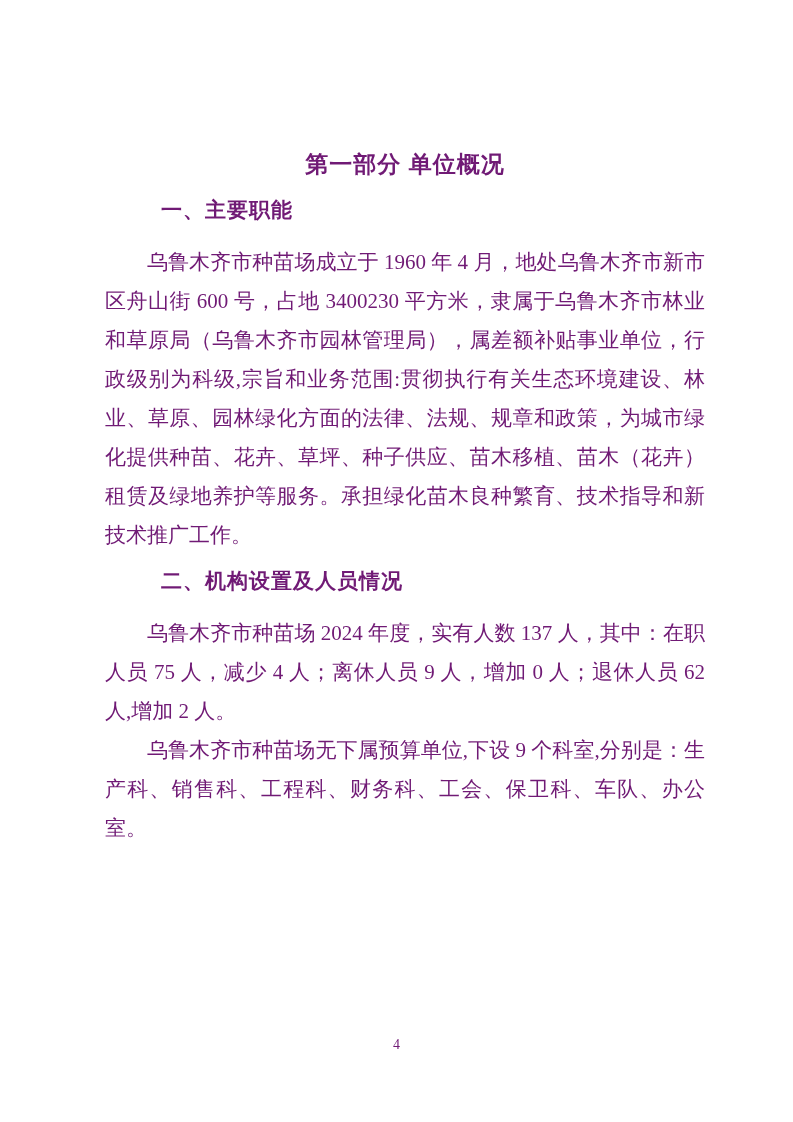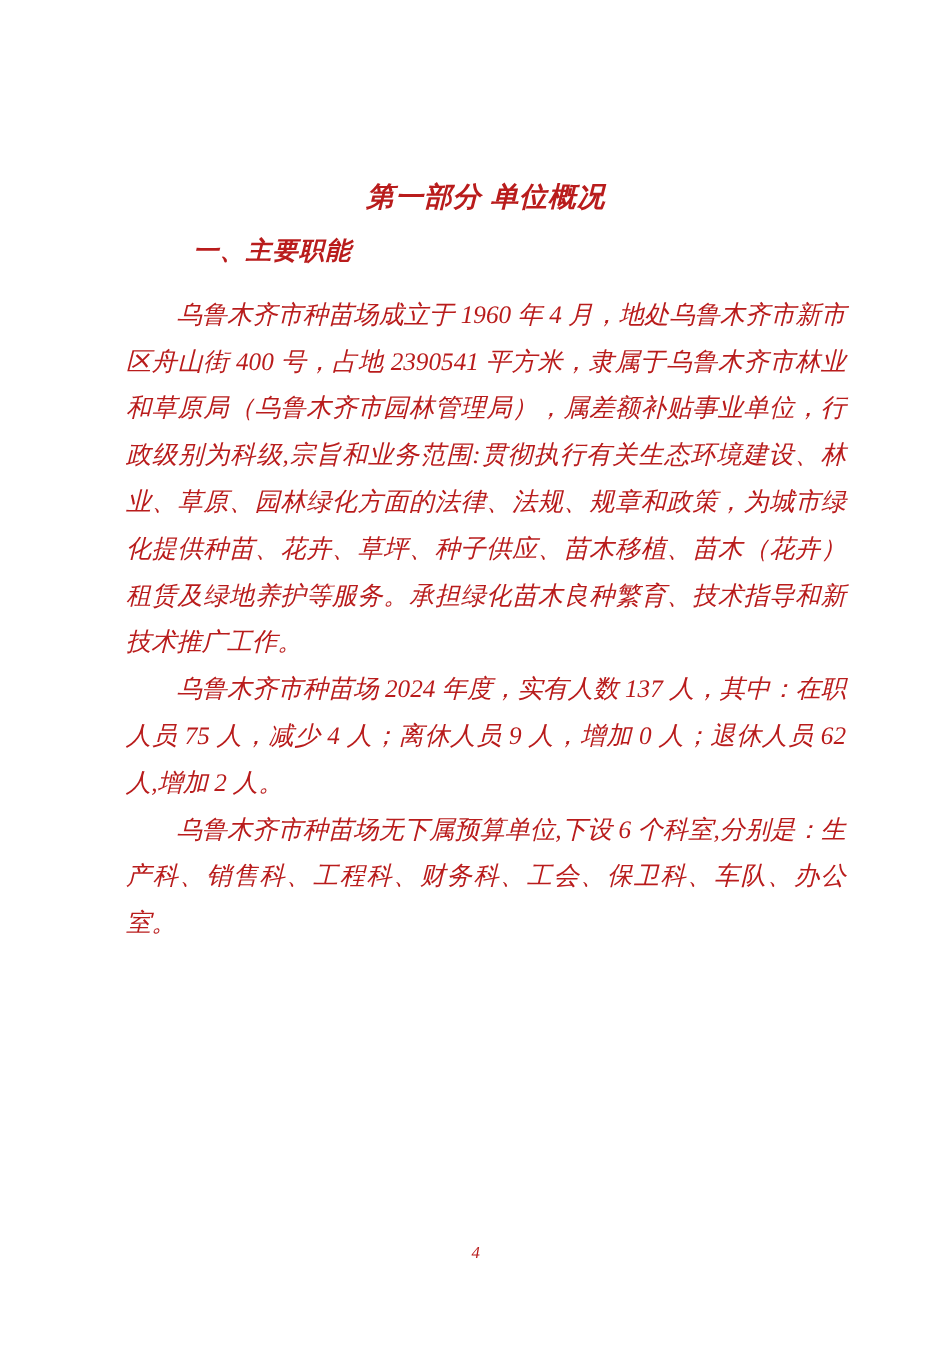--- a/index.html
+++ b/index.html
@@ -5,23 +5,22 @@
   html, body {
     margin: 0;
     padding: 0;
     background: #ffffff;
   }
   .page {
     position: relative;
     width: 793px;
     height: 1122px;
     background: #ffffff;
-    color: #b91c1c;
+    color: #701a75;
     overflow: hidden;
-    font-style: italic;
   }
   .content {
     position: absolute;
     left: 105px;
     top: 145px;
     width: 600px;
   }
   .title {
     margin: 0;
     font-family: "Liberation Sans", "DejaVu Sans", sans-serif;
@@ -62,22 +61,23 @@
 </style>
 </head>
 <body>
 
 <div class="page">
   <div class="content">
     <h1 class="title">第一部分 单位概况</h1>
 
     <h2 class="heading">一、主要职能</h2>
 
-    <p class="para">乌鲁木齐市种苗场成立于 1960 年 4 月，地处乌鲁木齐市新市区舟山街 400 号，占地 2390541 平方米，隶属于乌鲁木齐市林业和草原局（乌鲁木齐市园林管理局），属差额补贴事业单位，行政级别为科级,宗旨和业务范围:贯彻执行有关生态环境建设、林业、草原、园林绿化方面的法律、法规、规章和政策，为城市绿化提供种苗、花卉、草坪、种子供应、苗木移植、苗木（花卉）租赁及绿地养护等服务。承担绿化苗木良种繁育、技术指导和新技术推广工作。</p>
+    <p class="para">乌鲁木齐市种苗场成立于 1960 年 4 月，地处乌鲁木齐市新市区舟山街 600 号，占地 3400230 平方米，隶属于乌鲁木齐市林业和草原局（乌鲁木齐市园林管理局），属差额补贴事业单位，行政级别为科级,宗旨和业务范围:贯彻执行有关生态环境建设、林业、草原、园林绿化方面的法律、法规、规章和政策，为城市绿化提供种苗、花卉、草坪、种子供应、苗木移植、苗木（花卉）租赁及绿地养护等服务。承担绿化苗木良种繁育、技术指导和新技术推广工作。</p>
 
+    <h2 class="heading">二、机构设置及人员情况</h2>
 
     <p class="para">乌鲁木齐市种苗场 2024 年度，实有人数 137 人，其中：在职人员 75 人，减少 4 人；离休人员 9 人，增加 0 人；退休人员 62 人,增加 2 人。</p>
 
-    <p class="para">乌鲁木齐市种苗场无下属预算单位,下设 6 个科室,分别是：生产科、销售科、工程科、财务科、工会、保卫科、车队、办公室。</p>
+    <p class="para">乌鲁木齐市种苗场无下属预算单位,下设 9 个科室,分别是：生产科、销售科、工程科、财务科、工会、保卫科、车队、办公室。</p>
   </div>
 
   <div class="page-number">4</div>
 </div>
 
 </body></html>

